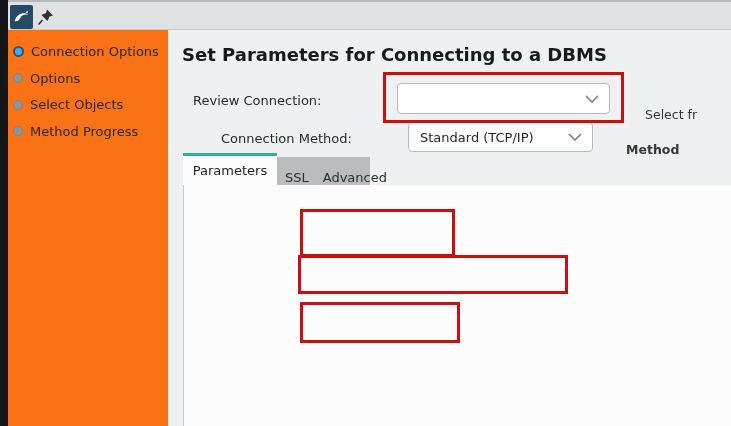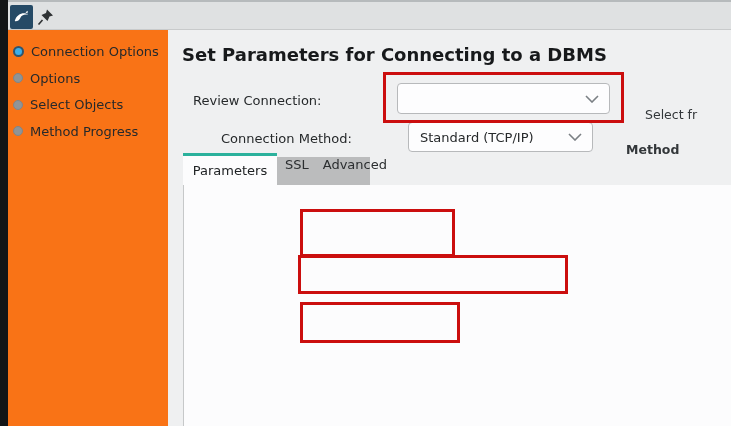--- a/index.html
+++ b/index.html
@@ -43,21 +43,21 @@
   }
   .combo .val{flex:1;font-size:13px;color:#26292b;white-space:nowrap;overflow:hidden;}
   .redbox{position:absolute;border:3px solid var(--red);z-index:6;pointer-events:none;}
   .tab-active{
     position:absolute;left:183px;top:153px;width:94px;height:32px;background:var(--panel);
     border-top:3px solid var(--teal);z-index:2;display:flex;align-items:center;justify-content:center;
     font-size:13px;color:#202325;cursor:default;
   }
   .tabs-inactive{
     position:absolute;left:277px;top:157px;width:93px;height:28px;background:#bbbcbd;
-    display:flex;align-items:flex-start;gap:14px;padding:0 8px;z-index:2;
+    display:flex;align-items:flex-end;gap:14px;padding:0 8px;z-index:2;
   }
   .tabs-inactive .tab{font-size:13px;color:#2b2e30;cursor:default;white-space:nowrap;}
   .panel{
     position:absolute;left:183px;top:185px;width:548px;height:241px;
     background:var(--panel);border-left:1px solid #c6c8c9;z-index:1;
   }
   .txt{
     position:absolute;border:1px solid var(--border);border-radius:4px;background:#fdfdfe;
     font-family:"DejaVu Sans","Liberation Sans",sans-serif;font-size:13px;color:var(--grayval);
     padding:0 8px 0 11px;outline:none;

